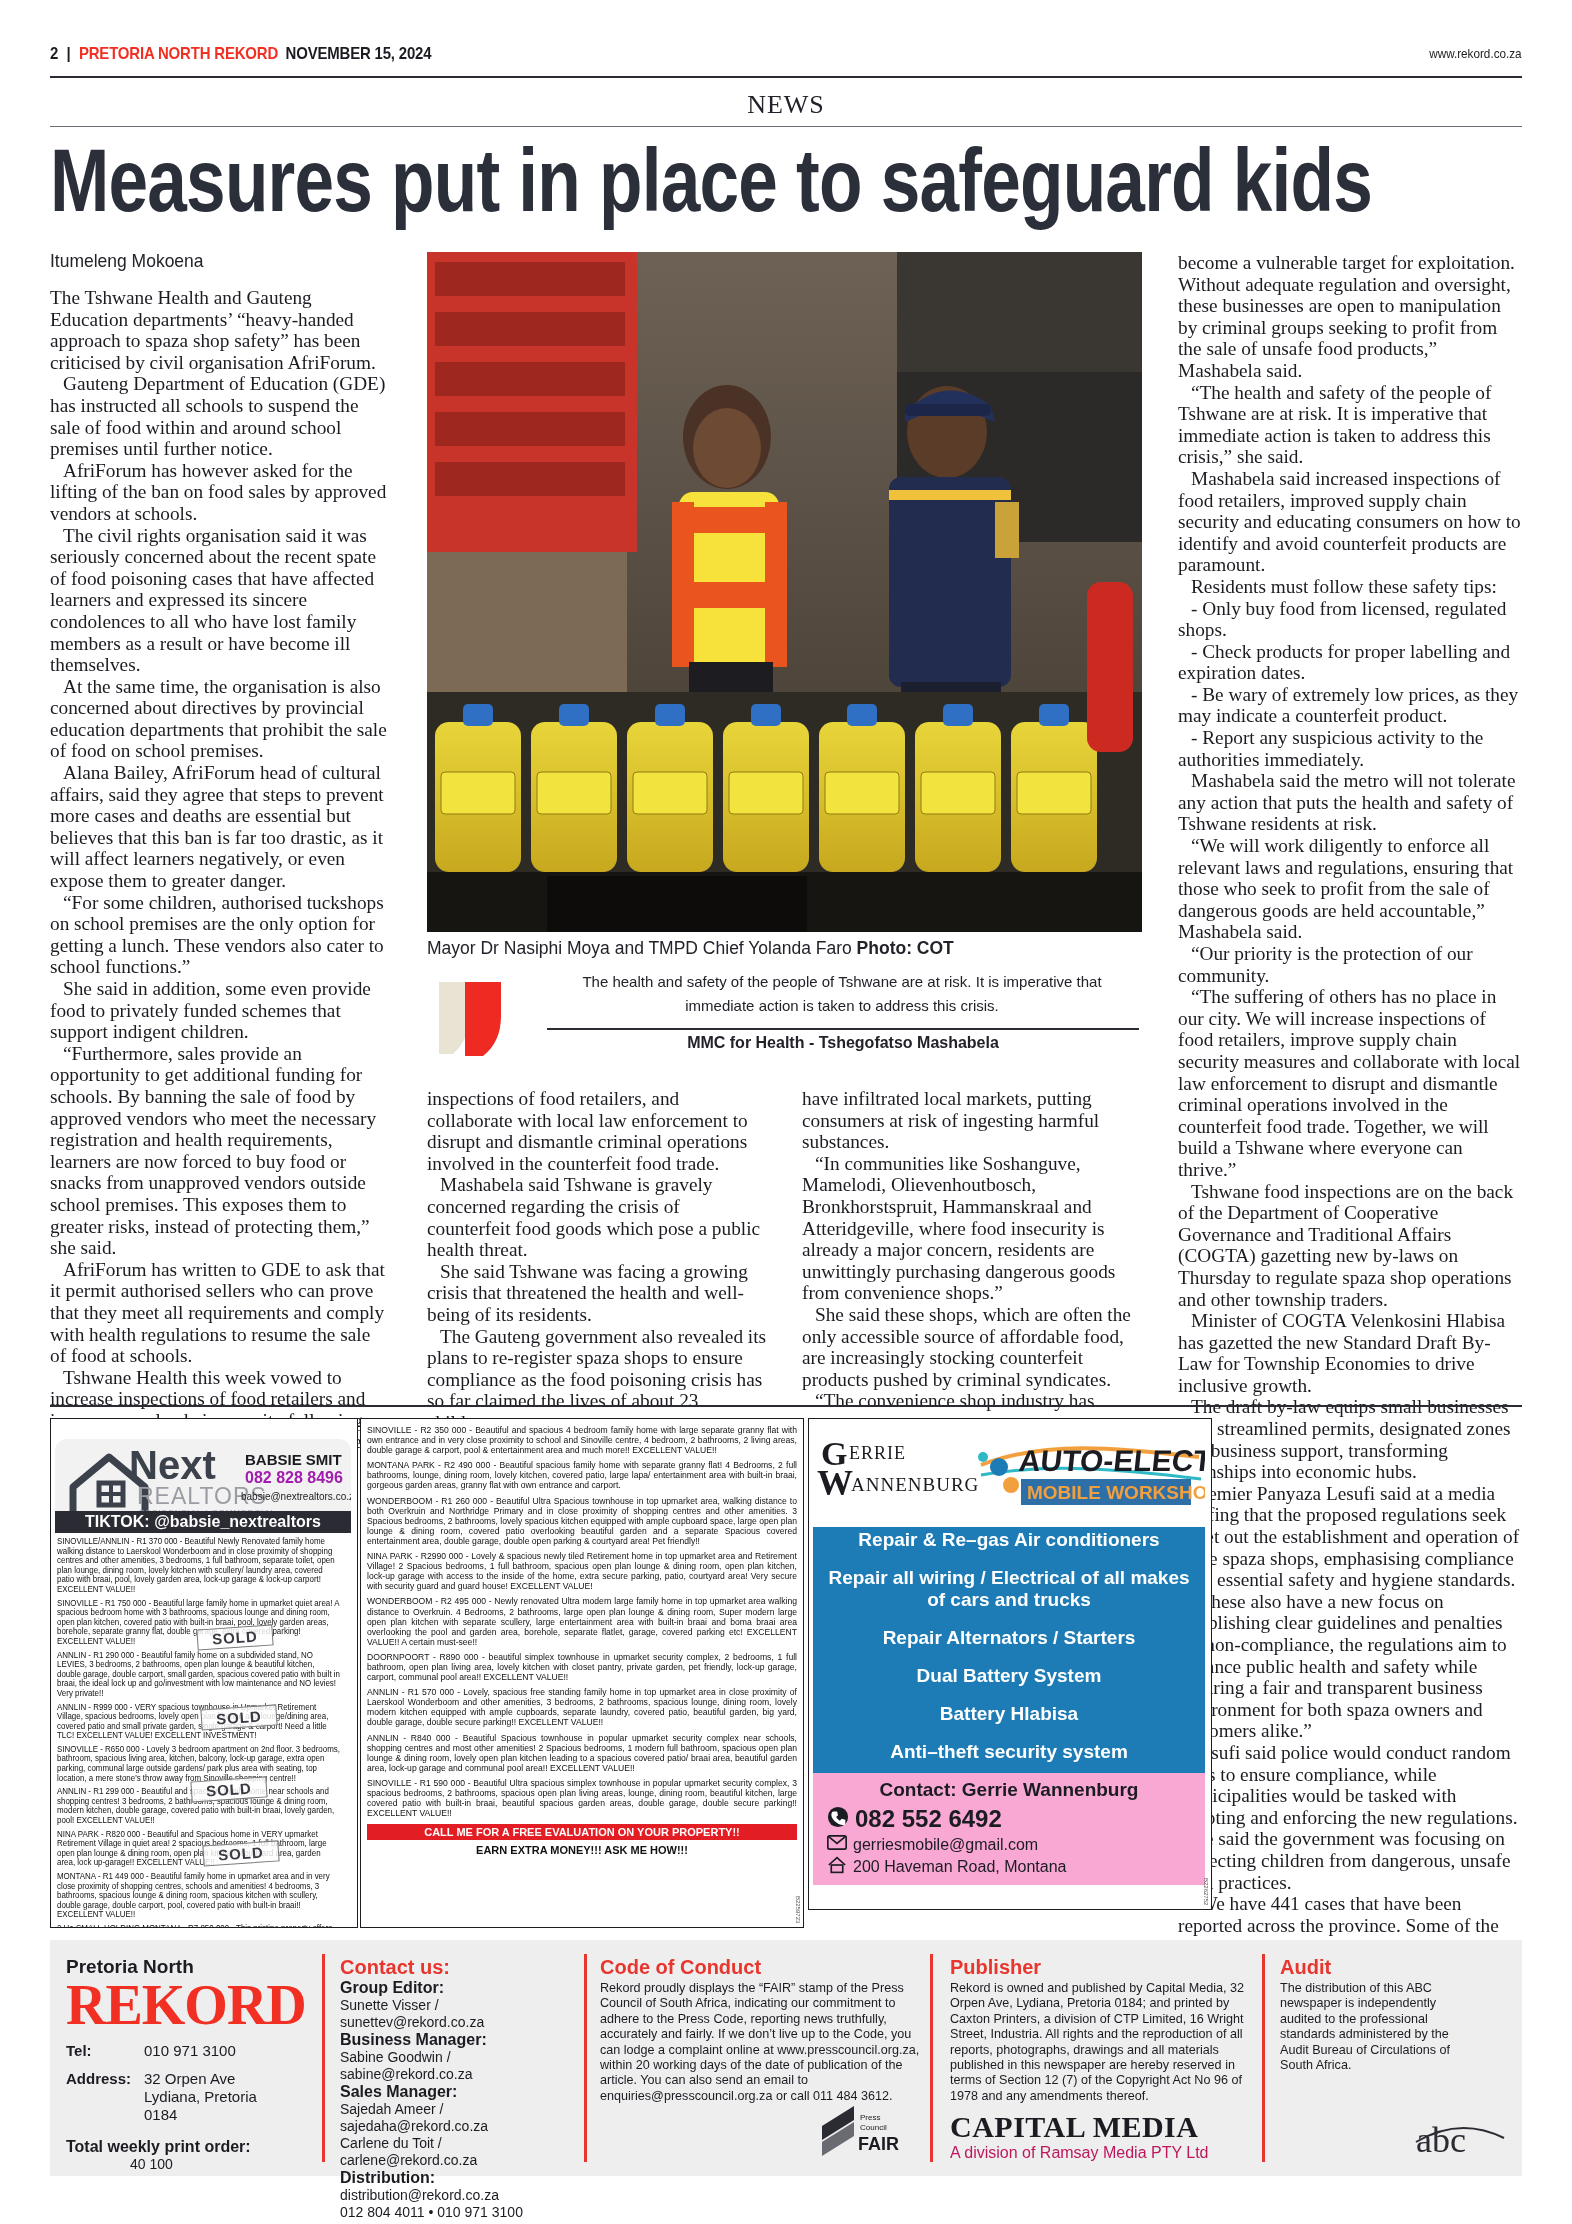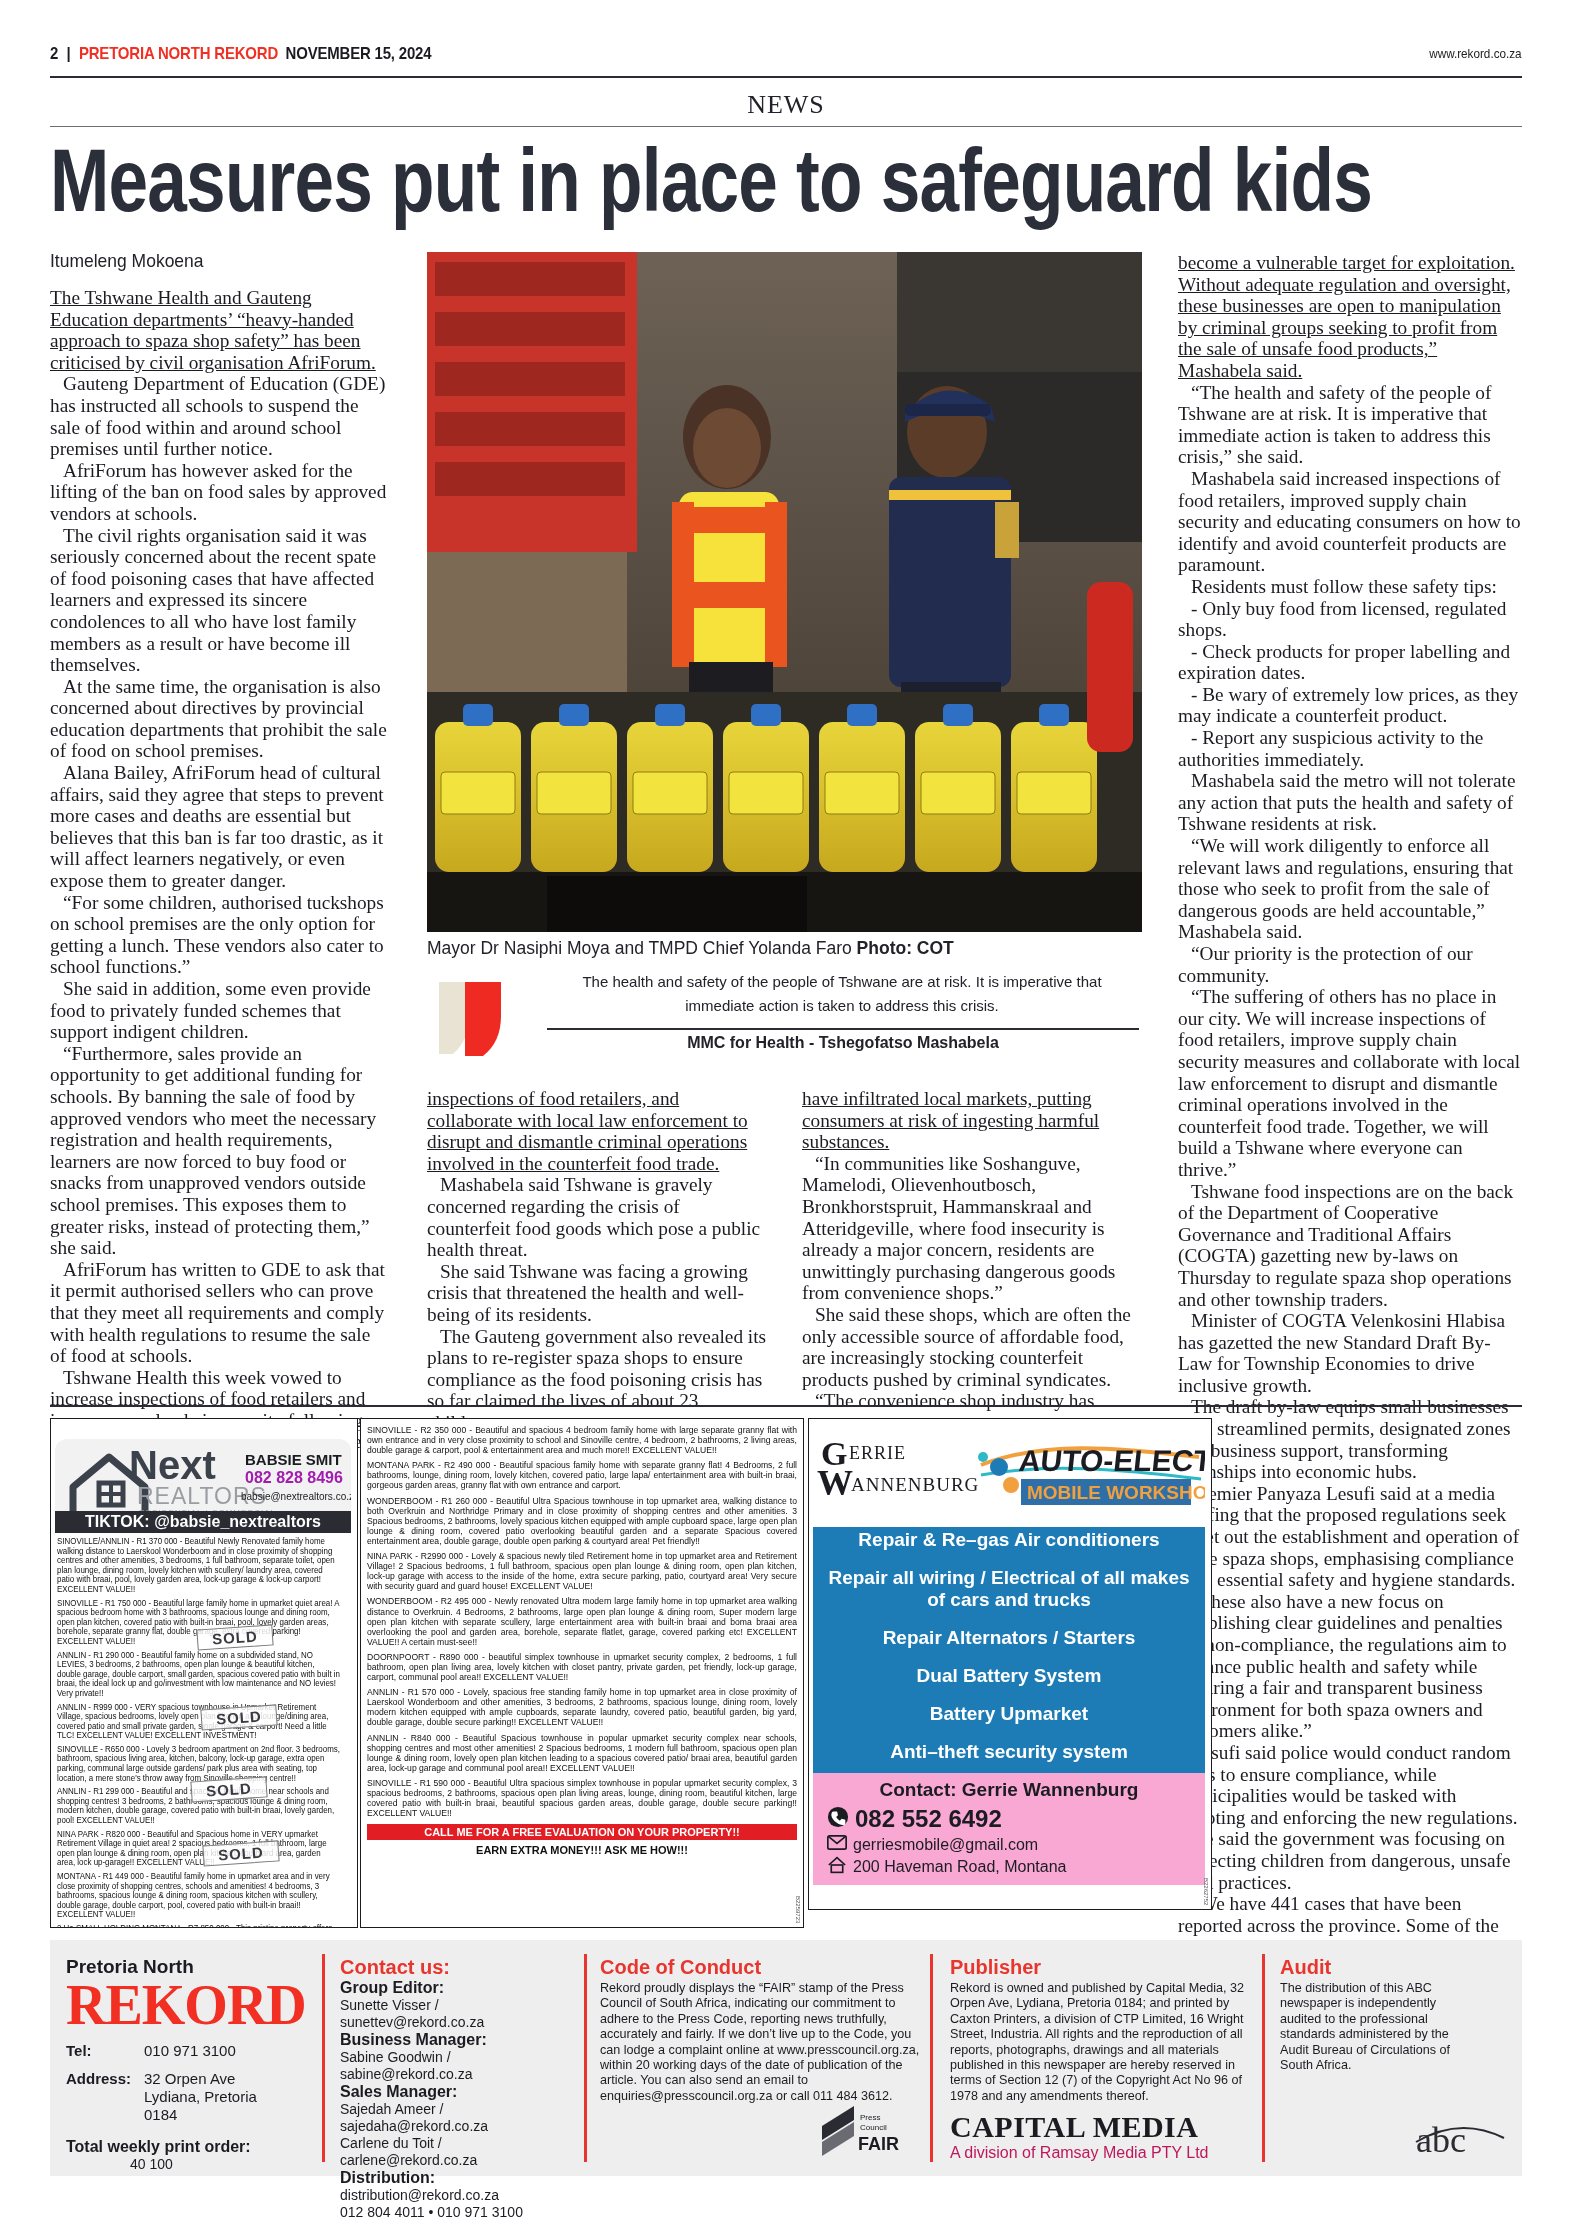--- a/index.html
+++ b/index.html
@@ -40,21 +40,21 @@
       transform:scaleX(0.92);transform-origin:left top;}
 
   .colL{position:absolute;left:0;top:287px;width:340px;}
   .colR{position:absolute;left:1128px;top:252px;width:344px;}
   .colMidLower{position:absolute;left:377px;top:1088px;width:340px;}
   .colMidLower2{position:absolute;left:752px;top:1088px;width:340px;}
 
   .bodytext{font-family:"Liberation Serif",serif;font-size:19.3px;line-height:21.6px;
       text-align:left;color:#1b1b22;}
   .bodytext p{margin:0;text-indent:13px;}
-  .bodytext p.first{text-indent:0;text-decoration:underline;}
+  .bodytext p.first{text-indent:0;}
 
   
   .photo{position:absolute;left:377px;top:252px;width:715px;height:680px;overflow:hidden;background:#3a3329;}
   .photo svg{display:block;}
   .caption{position:absolute;left:377px;top:938px;width:715px;
       font-family:"Liberation Sans",sans-serif;font-size:17.5px;color:#22222a;}
   .caption b{font-weight:bold;}
 
   
   .pq{position:absolute;left:377px;top:968px;width:715px;height:100px;}
@@ -400,21 +400,21 @@
           <rect x="208" y="56" width="170" height="26" fill="#2f6fa8"></rect>
           <text x="214" y="76" font-family="Liberation Sans, sans-serif" font-size="19" font-weight="bold" fill="#f2a03d">MOBILE WORKSHOP</text>
         </svg>
       </div>
       <div class="ae-blue">
         <div id="aeservices" style="padding:2px 10px 0;">
               <div class="ae-line" style="margin: 0px 0px 16px;">Repair &amp; Re–gas Air conditioners</div>
               <div class="ae-line" style="margin: 0px 0px 16px;">Repair all wiring / Electrical of all makes of cars and trucks</div>
               <div class="ae-line" style="margin: 0px 0px 16px;">Repair Alternators / Starters</div>
               <div class="ae-line" style="margin: 0px 0px 16px;">Dual Battery System</div>
-              <div class="ae-line" style="margin: 0px 0px 16px;">Battery Upmarket</div>
+              <div class="ae-line" style="margin: 0px 0px 16px;">Battery Hlabisa</div>
               <div class="ae-line" style="margin: 0px 0px 16px;">Anti–theft security system</div>
               <div class="ae-line" style="margin: 0px 0px 16px;">Trailer plugs &amp; wiring</div>
             </div>
       </div>
       <div class="ae-bot">
         <div class="ae-contact" style="padding-top:6px;">Contact: Gerrie Wannenburg</div>
         <div style="display:flex;align-items:center;gap:6px;padding:4px 0 0 14px;">
           <span>
             <svg width="22" height="22" viewBox="0 0 24 24">
                   <circle cx="12" cy="12" r="11" fill="#1b1b22"></circle>

